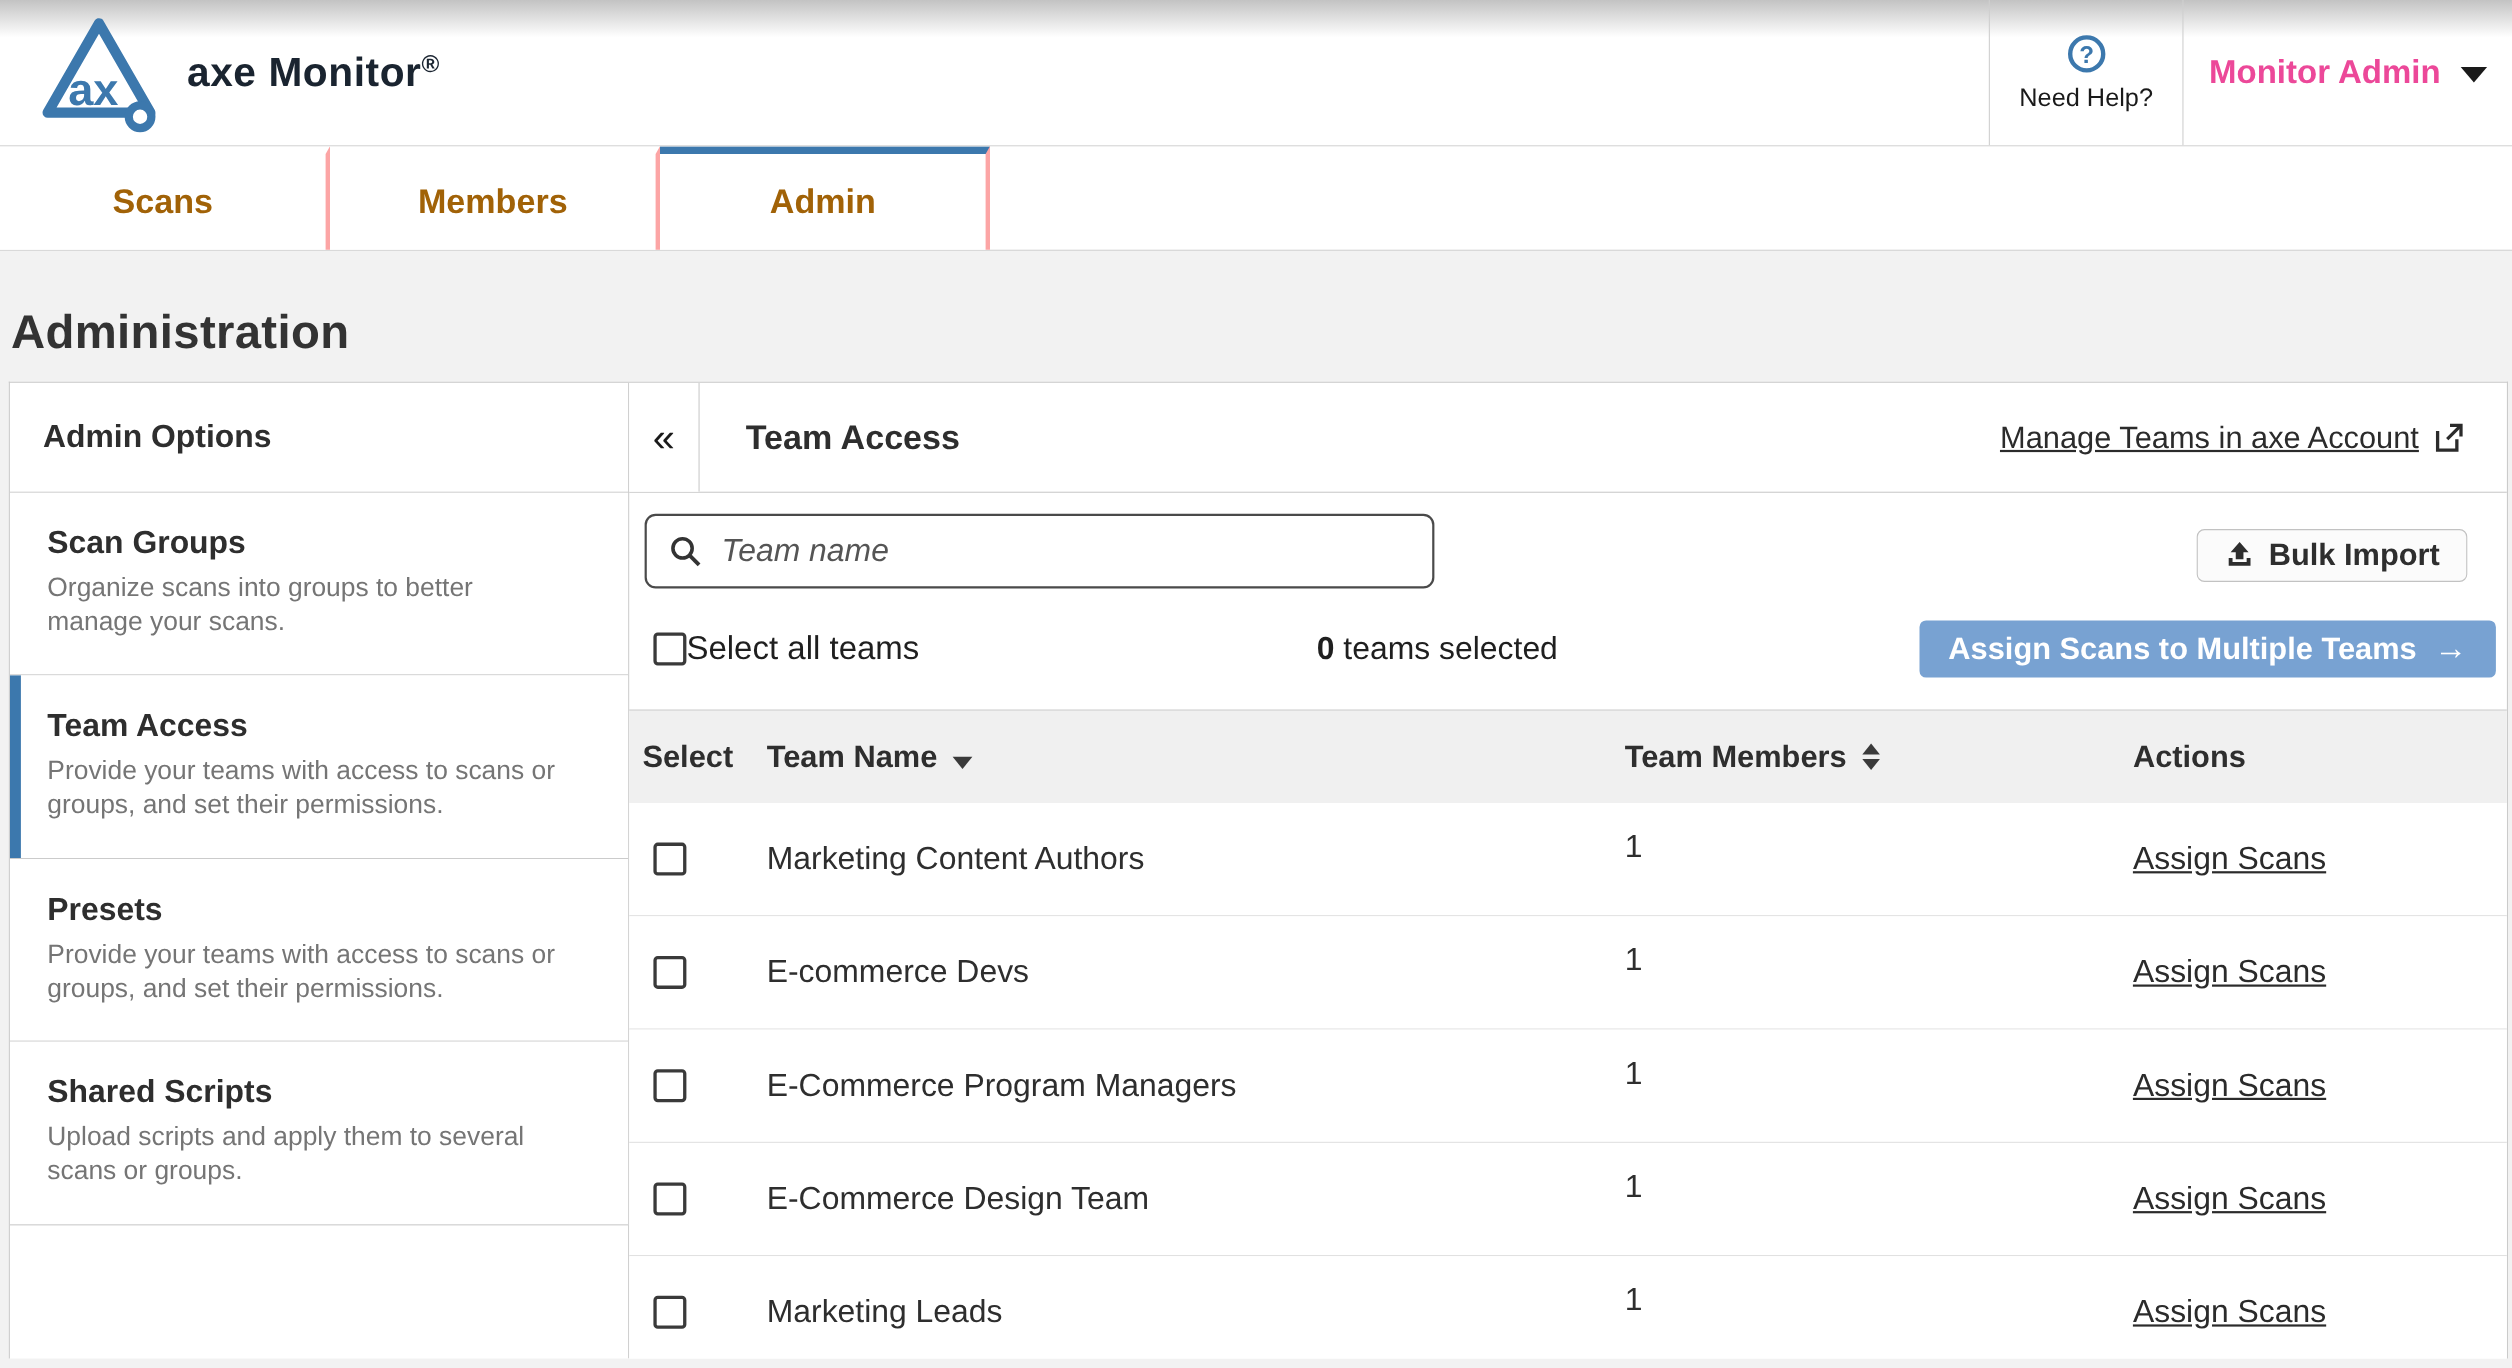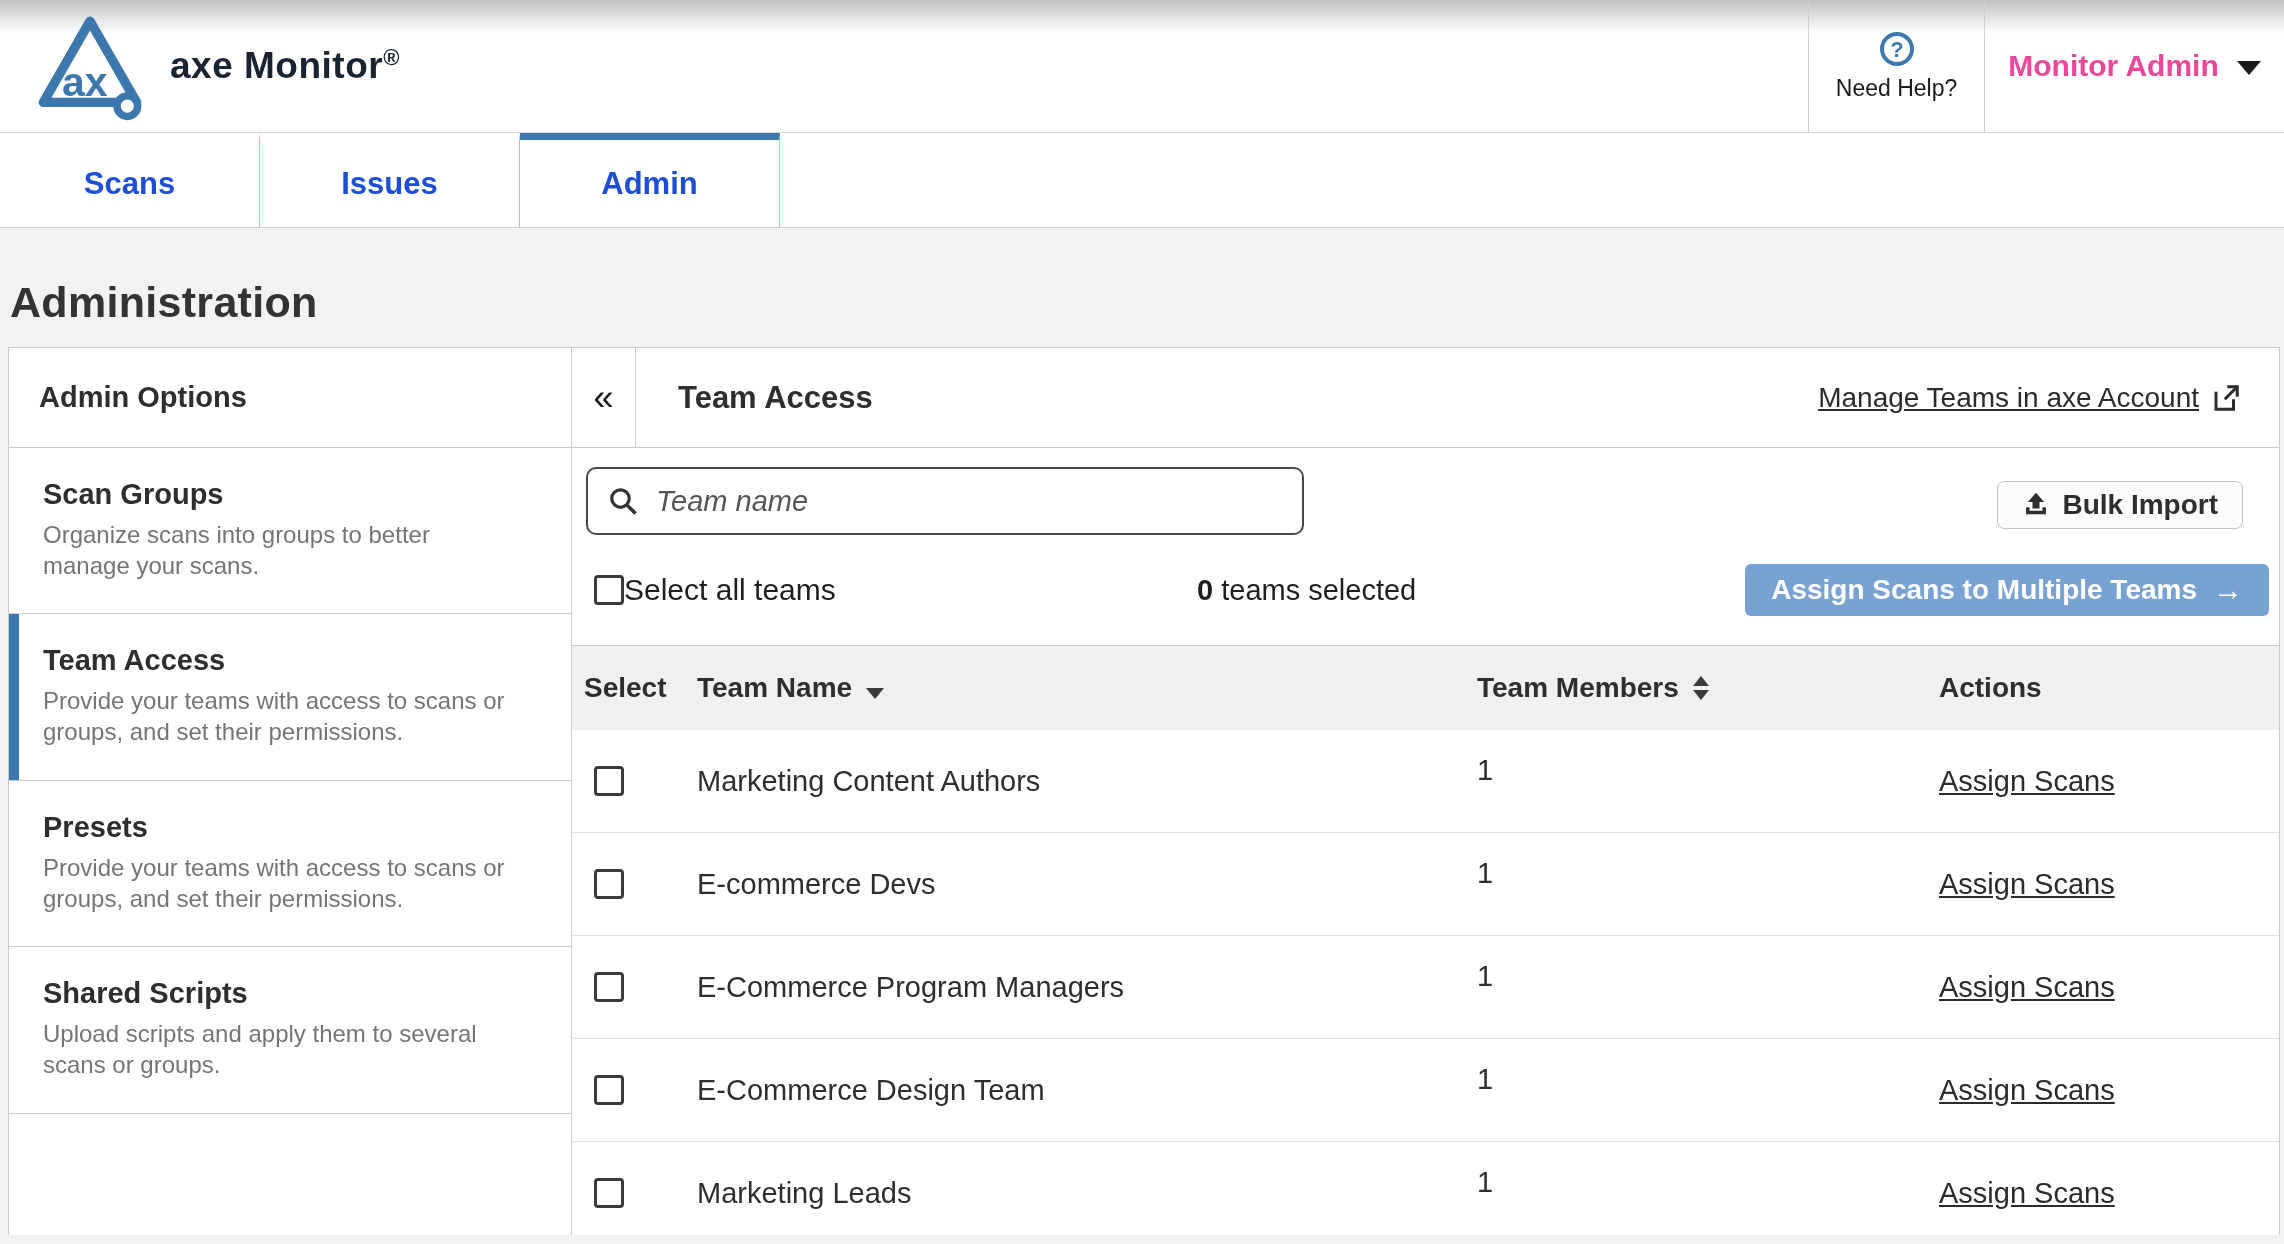--- a/index.html
+++ b/index.html
@@ -79,29 +79,29 @@
   }
 
   
   .tab-bar {
     display: flex;
     height: 95px;
     background: #fff;
     border-bottom: 1px solid #d0d0d0;
   }
   .tab {
-    width: 260px;
-    border-right: 1px solid #fca5a5;
+    width: 300px;
+    border-right: 4px solid #fca5a5;
     border-top: 7px solid transparent;
     display: flex;
     align-items: center;
     justify-content: center;
     font-size: 31px;
     font-weight: 600;
-    color: #1d4ed8;
+    color: #a16207;
     background: #fff;
     cursor: pointer;
   }
   .tab.active {
     border-top: 7px solid #3c78ad;
     font-weight: 700;
   }
 
   
   .main { padding-left: 8px; }
@@ -383,21 +383,21 @@
     </div>
     <div class="user-menu">
       <span class="user-menu-label">Monitor Admin</span>
       <span class="caret-down"></span>
     </div>
   </div>
 </header>
 
 <nav class="tab-bar">
   <div class="tab">Scans</div>
-  <div class="tab">Issues</div>
+  <div class="tab">Members</div>
   <div class="tab active">Admin</div>
 </nav>
 
 <main class="main">
   <h1 class="page-title">Administration</h1>
 
   <div class="panel">
 
     <aside class="sidebar">
       <div class="sidebar-header">Admin Options</div>

